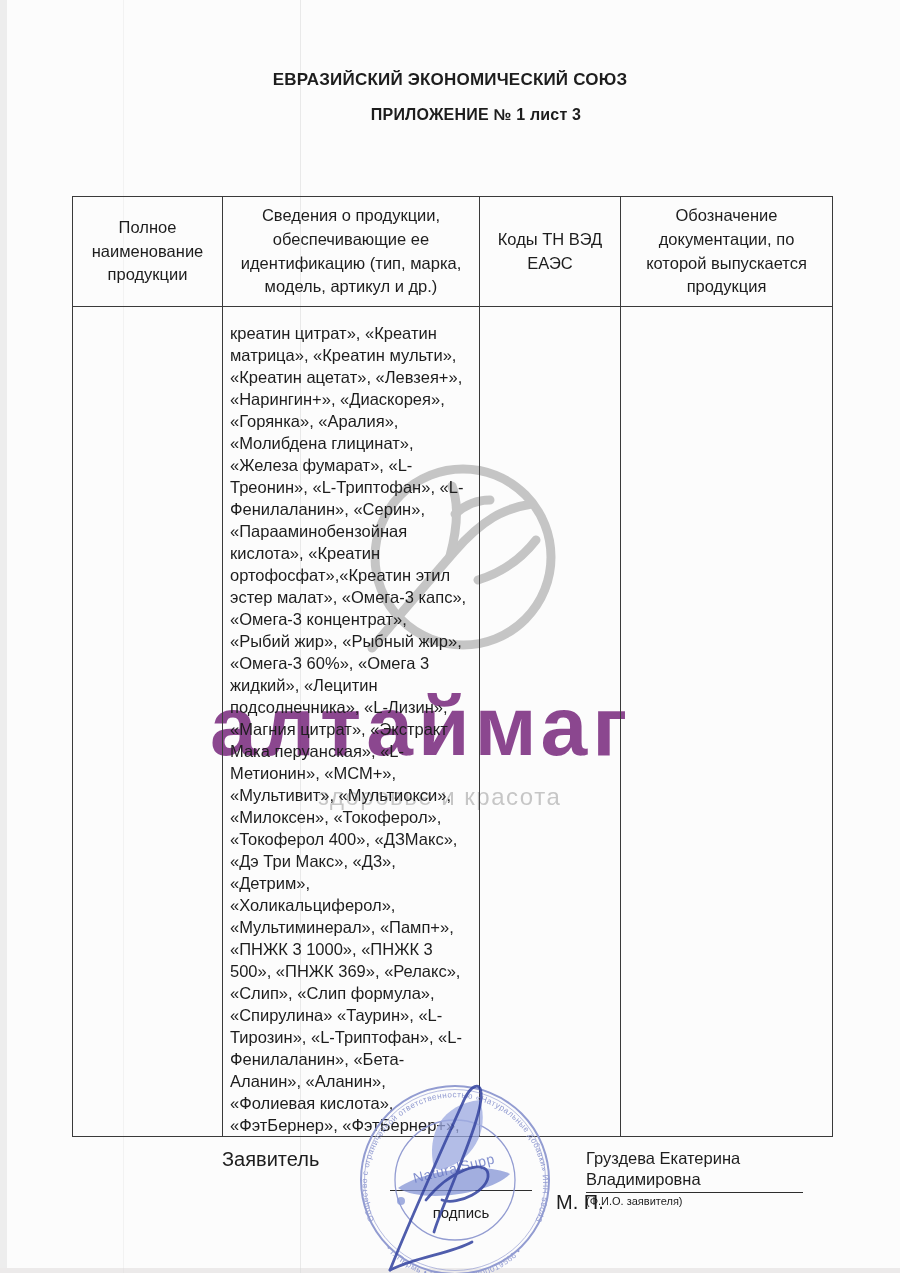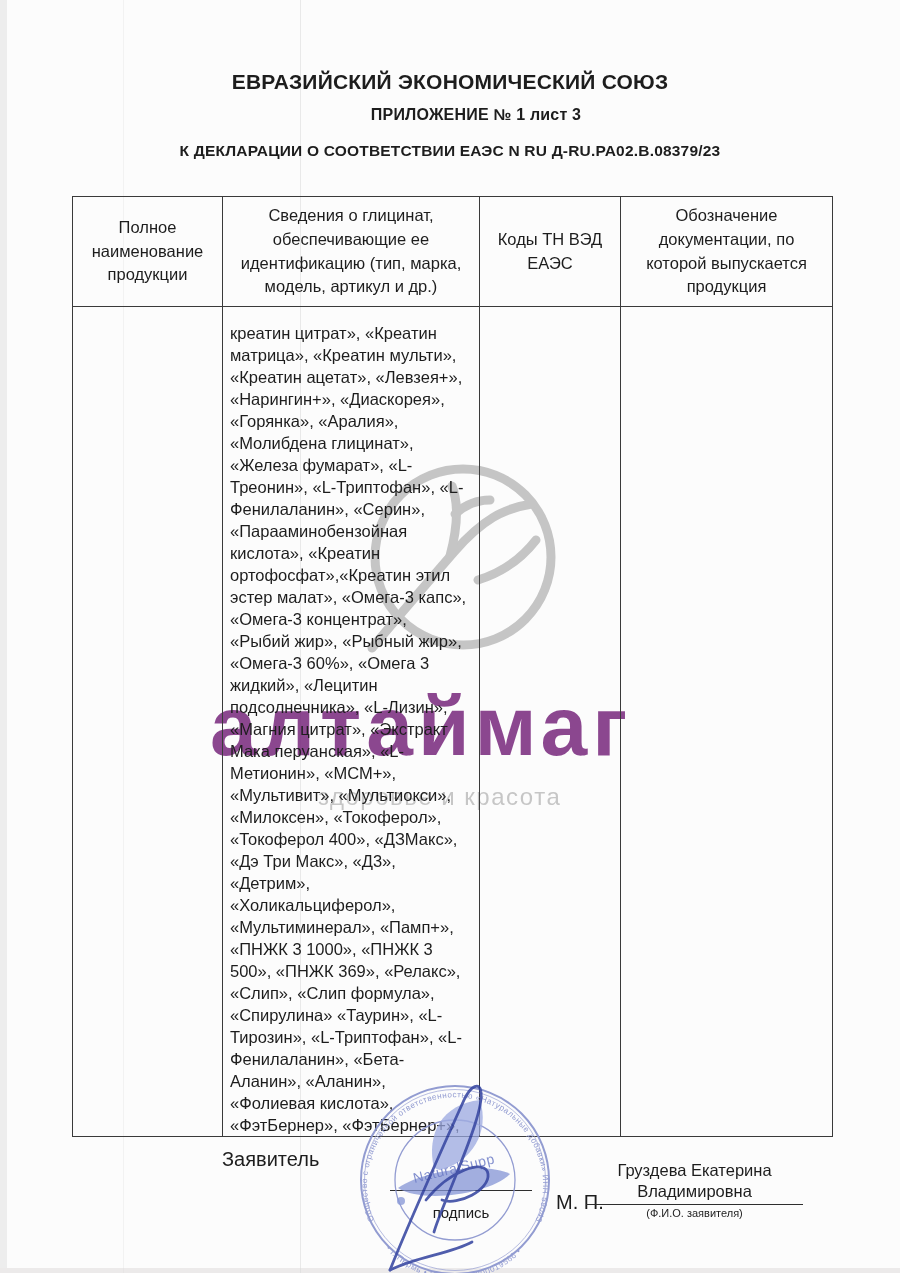--- a/index.html
+++ b/index.html
@@ -10,21 +10,21 @@
   }
   
   .edge-left{position:absolute;left:0;top:0;width:7px;height:100%;background:#ededed;z-index:0;}
   .edge-bottom{position:absolute;left:0;bottom:0;width:100%;height:5px;background:#eceaea;z-index:0;}
   .streak{position:absolute;top:0;width:1px;height:100%;background:#d9d9d9;opacity:.55;z-index:0;}
   .streak.s1{left:300px;}
   .streak.s2{left:123px;opacity:.3;}
 
   
   .title{position:absolute;left:0;width:100%;text-align:center;font-weight:bold;letter-spacing:.2px;z-index:2;}
-  .title.l1{top:70px;font-size:21px;}
+  .title.l1{top:70px;font-size:17px;}
   .title.l2{top:106px;font-size:16px;padding-left:26px;}
   .title.l3{top:142px;font-size:15.5px;}
 
   
   .wm-logo{position:absolute;left:362px;top:452px;width:200px;height:210px;z-index:1;opacity:.8;}
   .wm-brand{
     position:absolute;left:210px;top:684px;width:500px;z-index:1;
     font-size:84px;font-weight:bold;letter-spacing:5px;color:#701a75;opacity:.8;line-height:1;
   }
   .wm-tagline{
@@ -50,40 +50,39 @@
     white-space:pre;font-size:16.5px;line-height:22px;
     padding:15px 0 0 7px;text-align:left;
   }
 
   
   .applicant{position:absolute;left:222px;top:1148px;font-size:20px;z-index:2;}
   .sign-block{position:absolute;left:390px;top:1190px;width:142px;z-index:2;text-align:center;}
   .sign-block .rule{border-top:1.5px solid #2e2e2e;width:100%;height:0;}
   .sign-block .cap{font-size:15px;margin-top:13px;}
   .mp{position:absolute;left:556px;top:1191px;font-size:20px;z-index:2;}
-  .name-block{position:absolute;left:586px;top:1148px;width:217px;z-index:2;text-align:center;margin-top:12px;}
+  .name-block{position:absolute;left:586px;top:1148px;width:217px;z-index:2;}
   .name-block .nm{font-size:16.5px;line-height:21px;}
   .name-block .rule{border-top:1.5px solid #2e2e2e;width:100%;height:0;margin-top:2px;}
   .name-block .cap{font-size:11px;margin-top:2px;}
 
   .stamp{position:absolute;left:338px;top:1070px;width:232px;height:205px;z-index:3;opacity:.92;}
 </style>
 </head>
 <body>
 
 <div class="page">
 
   <div class="edge-left"></div>
   <div class="edge-bottom"></div>
   <div class="streak s1"></div>
   <div class="streak s2"></div>
 
   <div class="title l1">ЕВРАЗИЙСКИЙ ЭКОНОМИЧЕСКИЙ СОЮЗ</div>
   <div class="title l2">ПРИЛОЖЕНИЕ № 1 лист 3</div>
-  <div class="title l3">К ДЕКЛАРАЦИИ О СООТВЕТСТВИИ ЕАЭС N RU Д-RU.РА02.В.08379/23</div>
 
   <svg class="wm-logo" viewBox="0 0 200 210" xmlns="http://www.w3.org/2000/svg">
     <g fill="none" stroke="#b8b8b8" stroke-width="9" stroke-linecap="round">
       <circle cx="101" cy="105" r="88"></circle>
       <path d="M10,196 C40,160 66,130 92,100 C120,68 142,56 170,52"></path>
       <path d="M88,104 C96,74 97,52 90,34"></path>
       <path d="M93,62 C104,52 116,48 128,48"></path>
       <path d="M116,128 C142,120 160,106 174,88"></path>
     </g>
   </svg>
@@ -95,21 +94,21 @@
       <col style="width:150px">
         <col style="width:257px">
         <col style="width:141px">
         <col style="width:212px">
     </colgroup>
     <thead>
       <tr style="height:110px">
         <th>Полное
 наименование
 продукции</th>
-        <th>Сведения о глицинат,
+        <th>Сведения о продукции,
 обеспечивающие ее
 идентификацию (тип, марка,
 модель, артикул и др.)</th>
         <th>Коды ТН ВЭД
 ЕАЭС</th>
         <th>Обозначение
 документации, по
 которой выпускается
 продукция</th>
       </tr>

